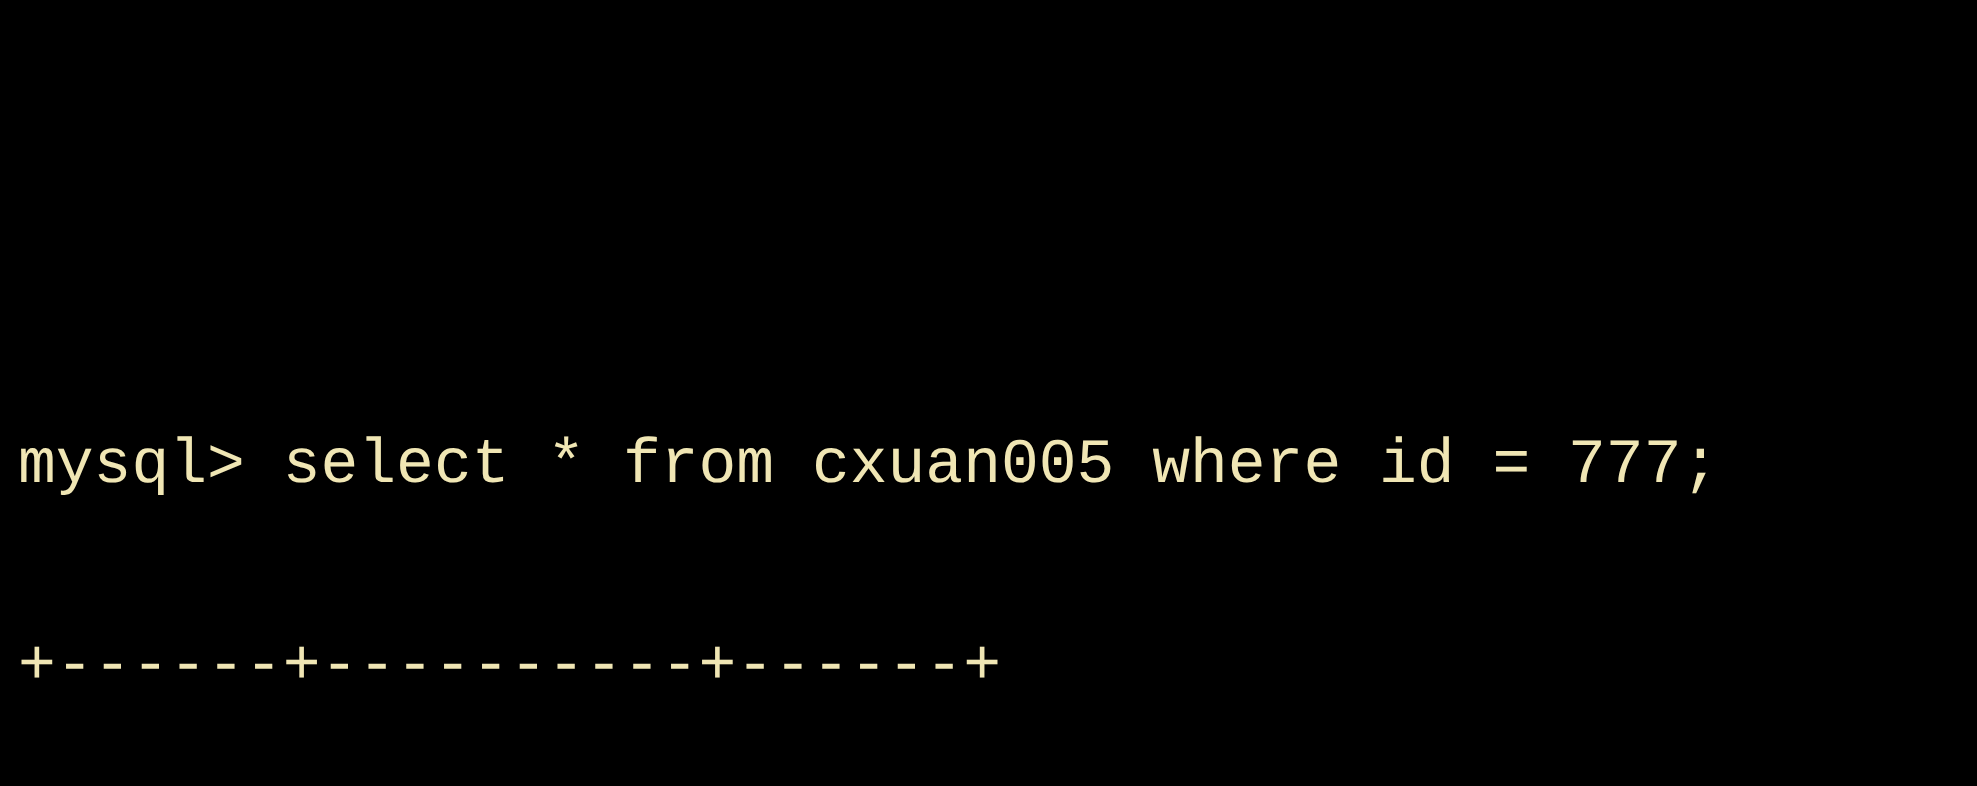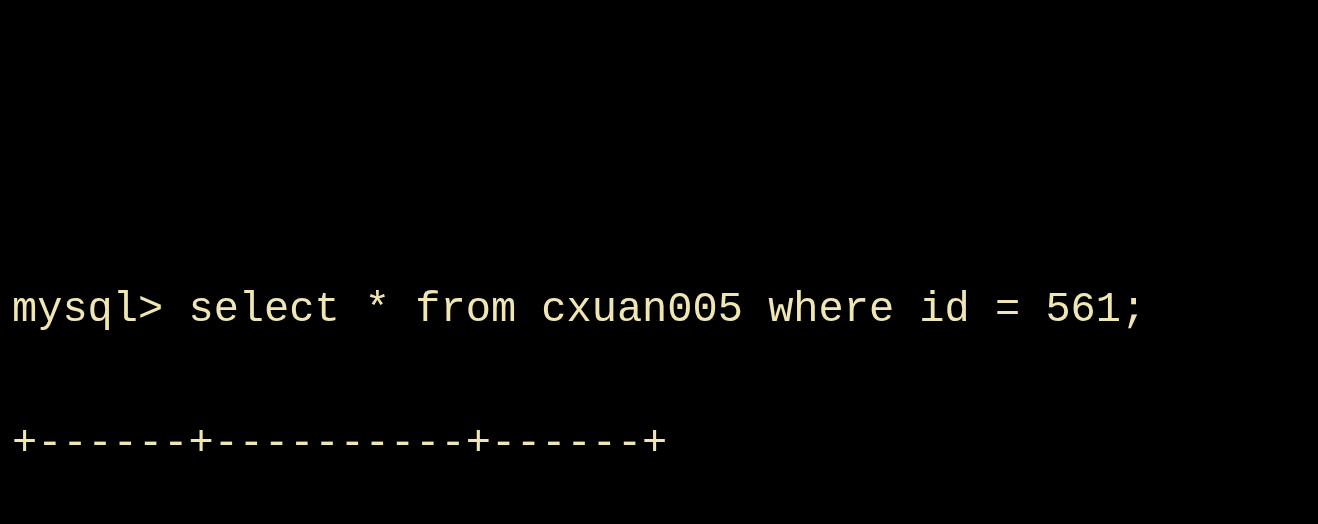--- a/index.html
+++ b/index.html
@@ -21,21 +21,21 @@
     }
     .terminal-line {
       white-space: pre;
     }
   </style>
 </head>
 <body>
 
 
 
-<div class="terminal-line"><span>mysql&gt; </span><span>select * from cxuan005 where id = 561;</span></div>
+<div class="terminal-line"><span>mysql&gt; </span><span>select * from cxuan005 where id = 777;</span></div>
 <div class="terminal-line">+------+----------+------+</div>
 
 
 
 
 
 
 
 
 

